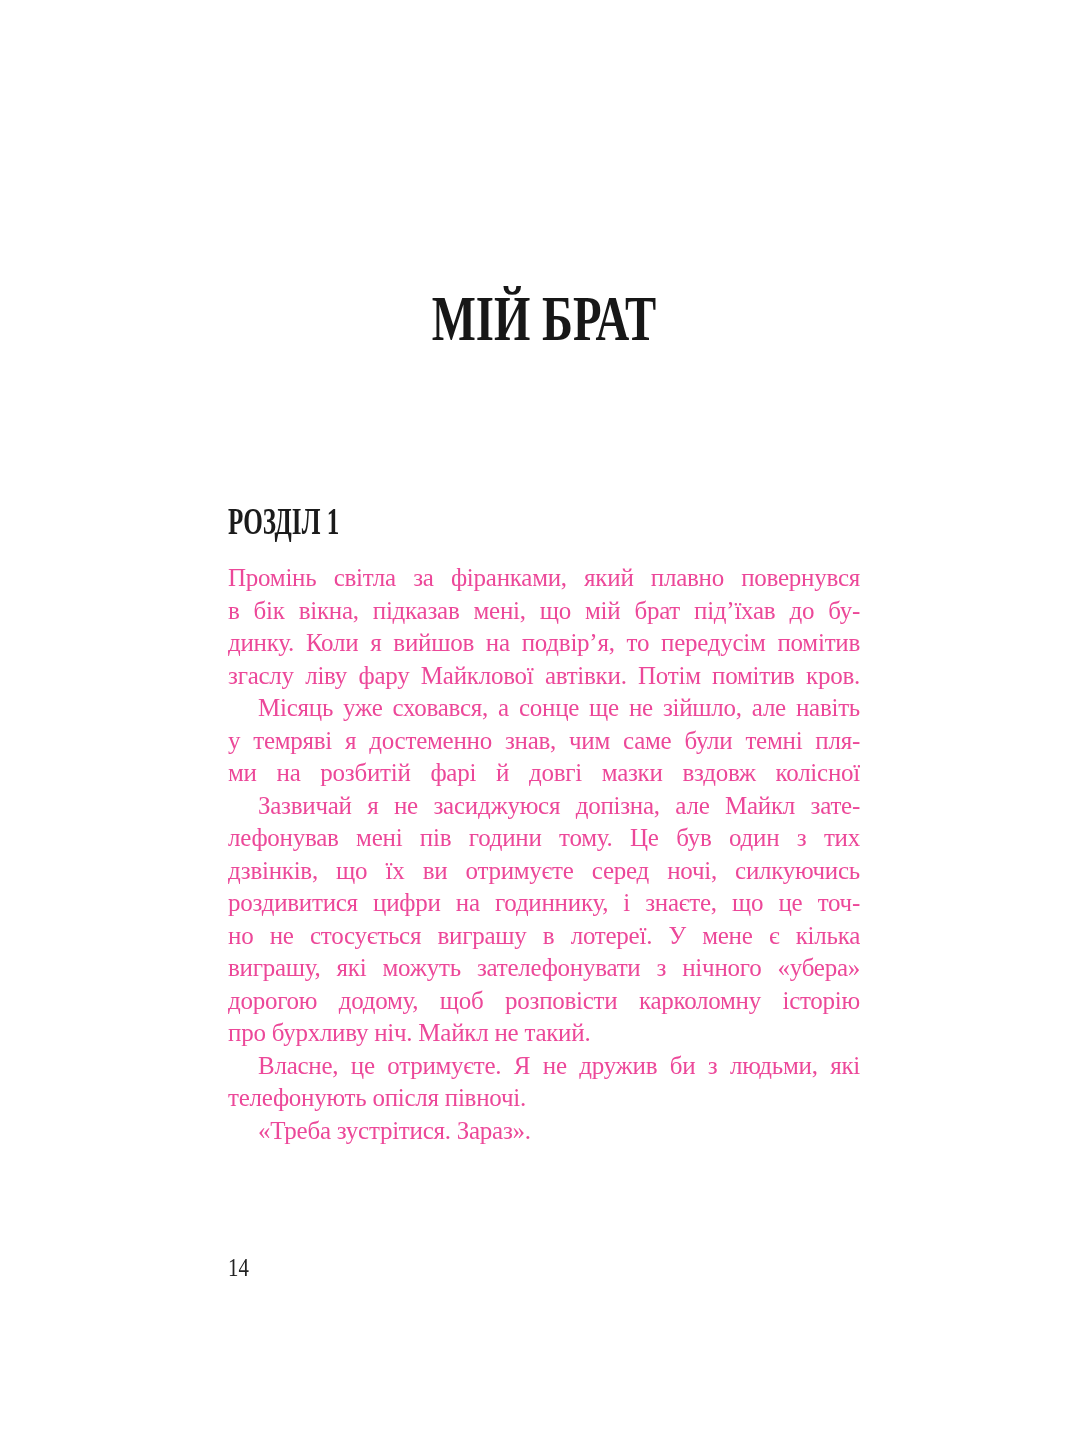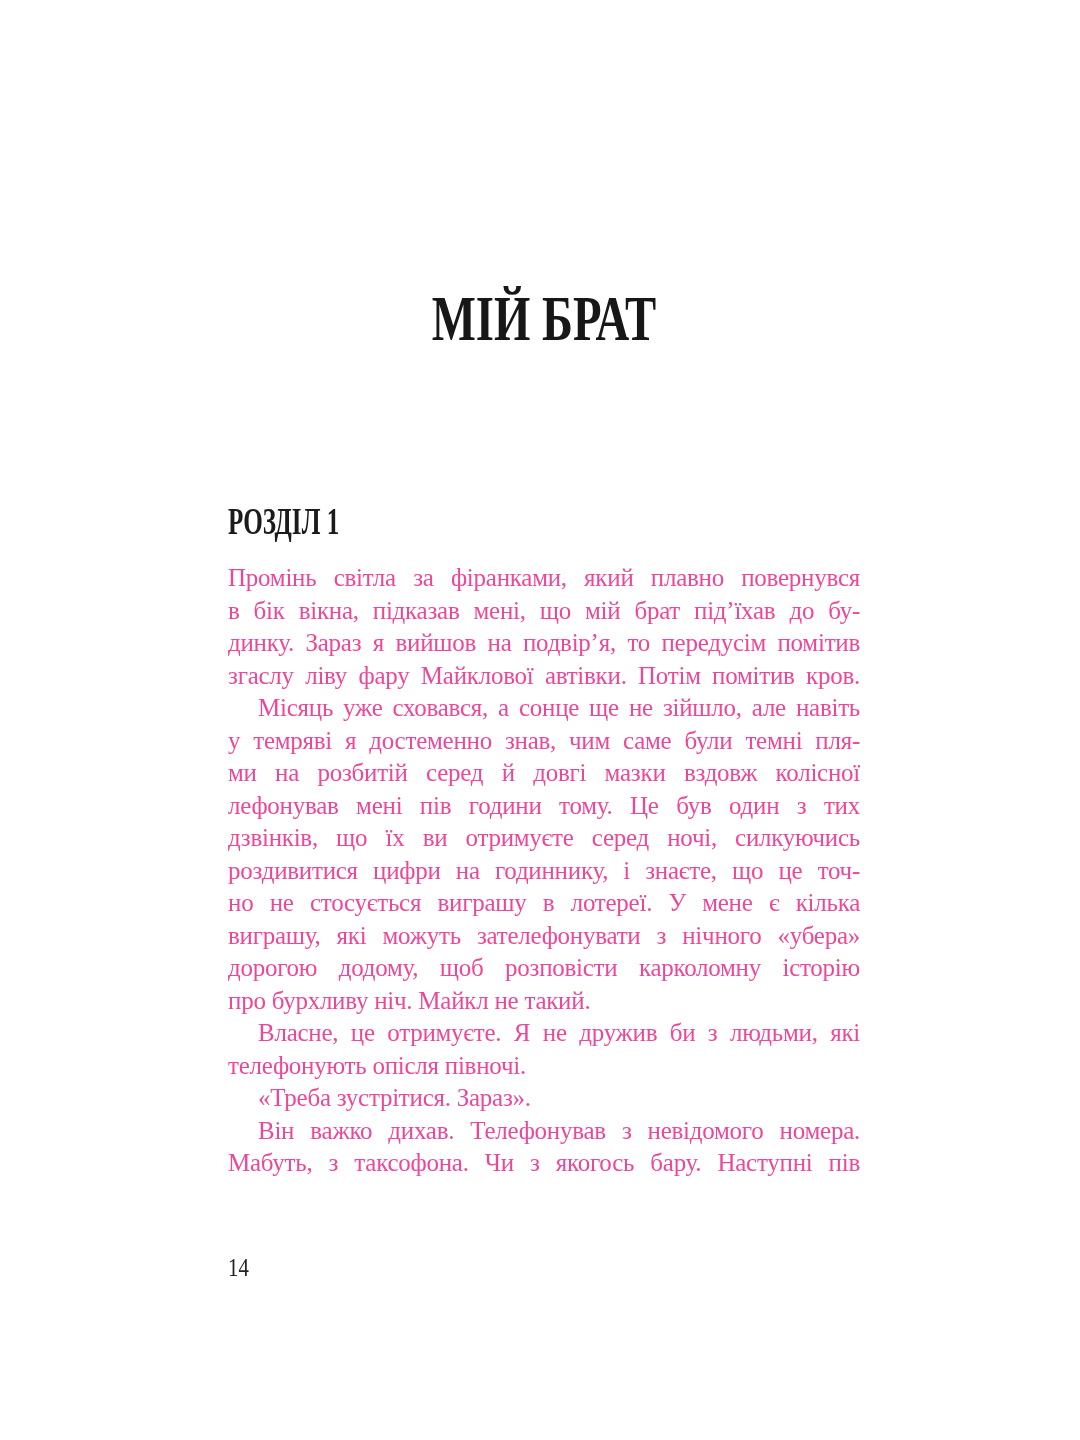--- a/index.html
+++ b/index.html
@@ -84,44 +84,41 @@
 
 <div class="page">
   <h1 class="book-title">МІЙ БРАТ</h1>
 
   <h2 class="chapter-heading">РОЗДІЛ 1</h2>
 
   <div class="body-text">
       <div class="paragraph">
         <div class="line fill">Промінь світла за фіранками, який плавно повернувся</div>
         <div class="line fill">в бік вікна, підказав мені, що мій брат під’їхав до бу-</div>
-        <div class="line fill">динку. Зараз я вийшов на подвір’я, то передусім помітив</div>
+        <div class="line fill">динку. Коли я вийшов на подвір’я, то передусім помітив</div>
         <div class="line fill">згаслу ліву фару Майклової автівки. Потім помітив кров.</div>
       </div>
       <div class="paragraph">
         <div class="line fill indent">Місяць уже сховався, а сонце ще не зійшло, але навіть</div>
         <div class="line fill">у темряві я достеменно знав, чим саме були темні пля-</div>
-        <div class="line fill">ми на розбитій серед й довгі мазки вздовж колісної</div>
+        <div class="line fill">ми на розбитій фарі й довгі мазки вздовж колісної</div>
       </div>
       <div class="paragraph">
+        <div class="line fill indent">Зазвичай я не засиджуюся допізна, але Майкл зате-</div>
         <div class="line fill">лефонував мені пів години тому. Це був один з тих</div>
         <div class="line fill">дзвінків, що їх ви отримуєте серед ночі, силкуючись</div>
         <div class="line fill">роздивитися цифри на годиннику, і знаєте, що це точ-</div>
         <div class="line fill">но не стосується виграшу в лотереї. У мене є кілька</div>
         <div class="line fill">виграшу, які можуть зателефонувати з нічного «убера»</div>
         <div class="line fill">дорогою додому, щоб розповісти карколомну історію</div>
         <div class="line">про бурхливу ніч. Майкл не такий.</div>
       </div>
       <div class="paragraph">
         <div class="line fill indent">Власне, це отримуєте. Я не дружив би з людьми, які</div>
         <div class="line">телефонують опісля півночі.</div>
       </div>
       <div class="paragraph">
         <div class="line indent">«Треба зустрітися. Зараз».</div>
       </div>
-      <div class="paragraph">
-        <div class="line fill indent">Він важко дихав. Телефонував з невідомого номера.</div>
-        <div class="line fill">Мабуть, з таксофона. Чи з якогось бару. Наступні пів</div>
-      </div>
     </div>
 
   <div class="page-number">14</div>
 </div>
 
 </body></html>

